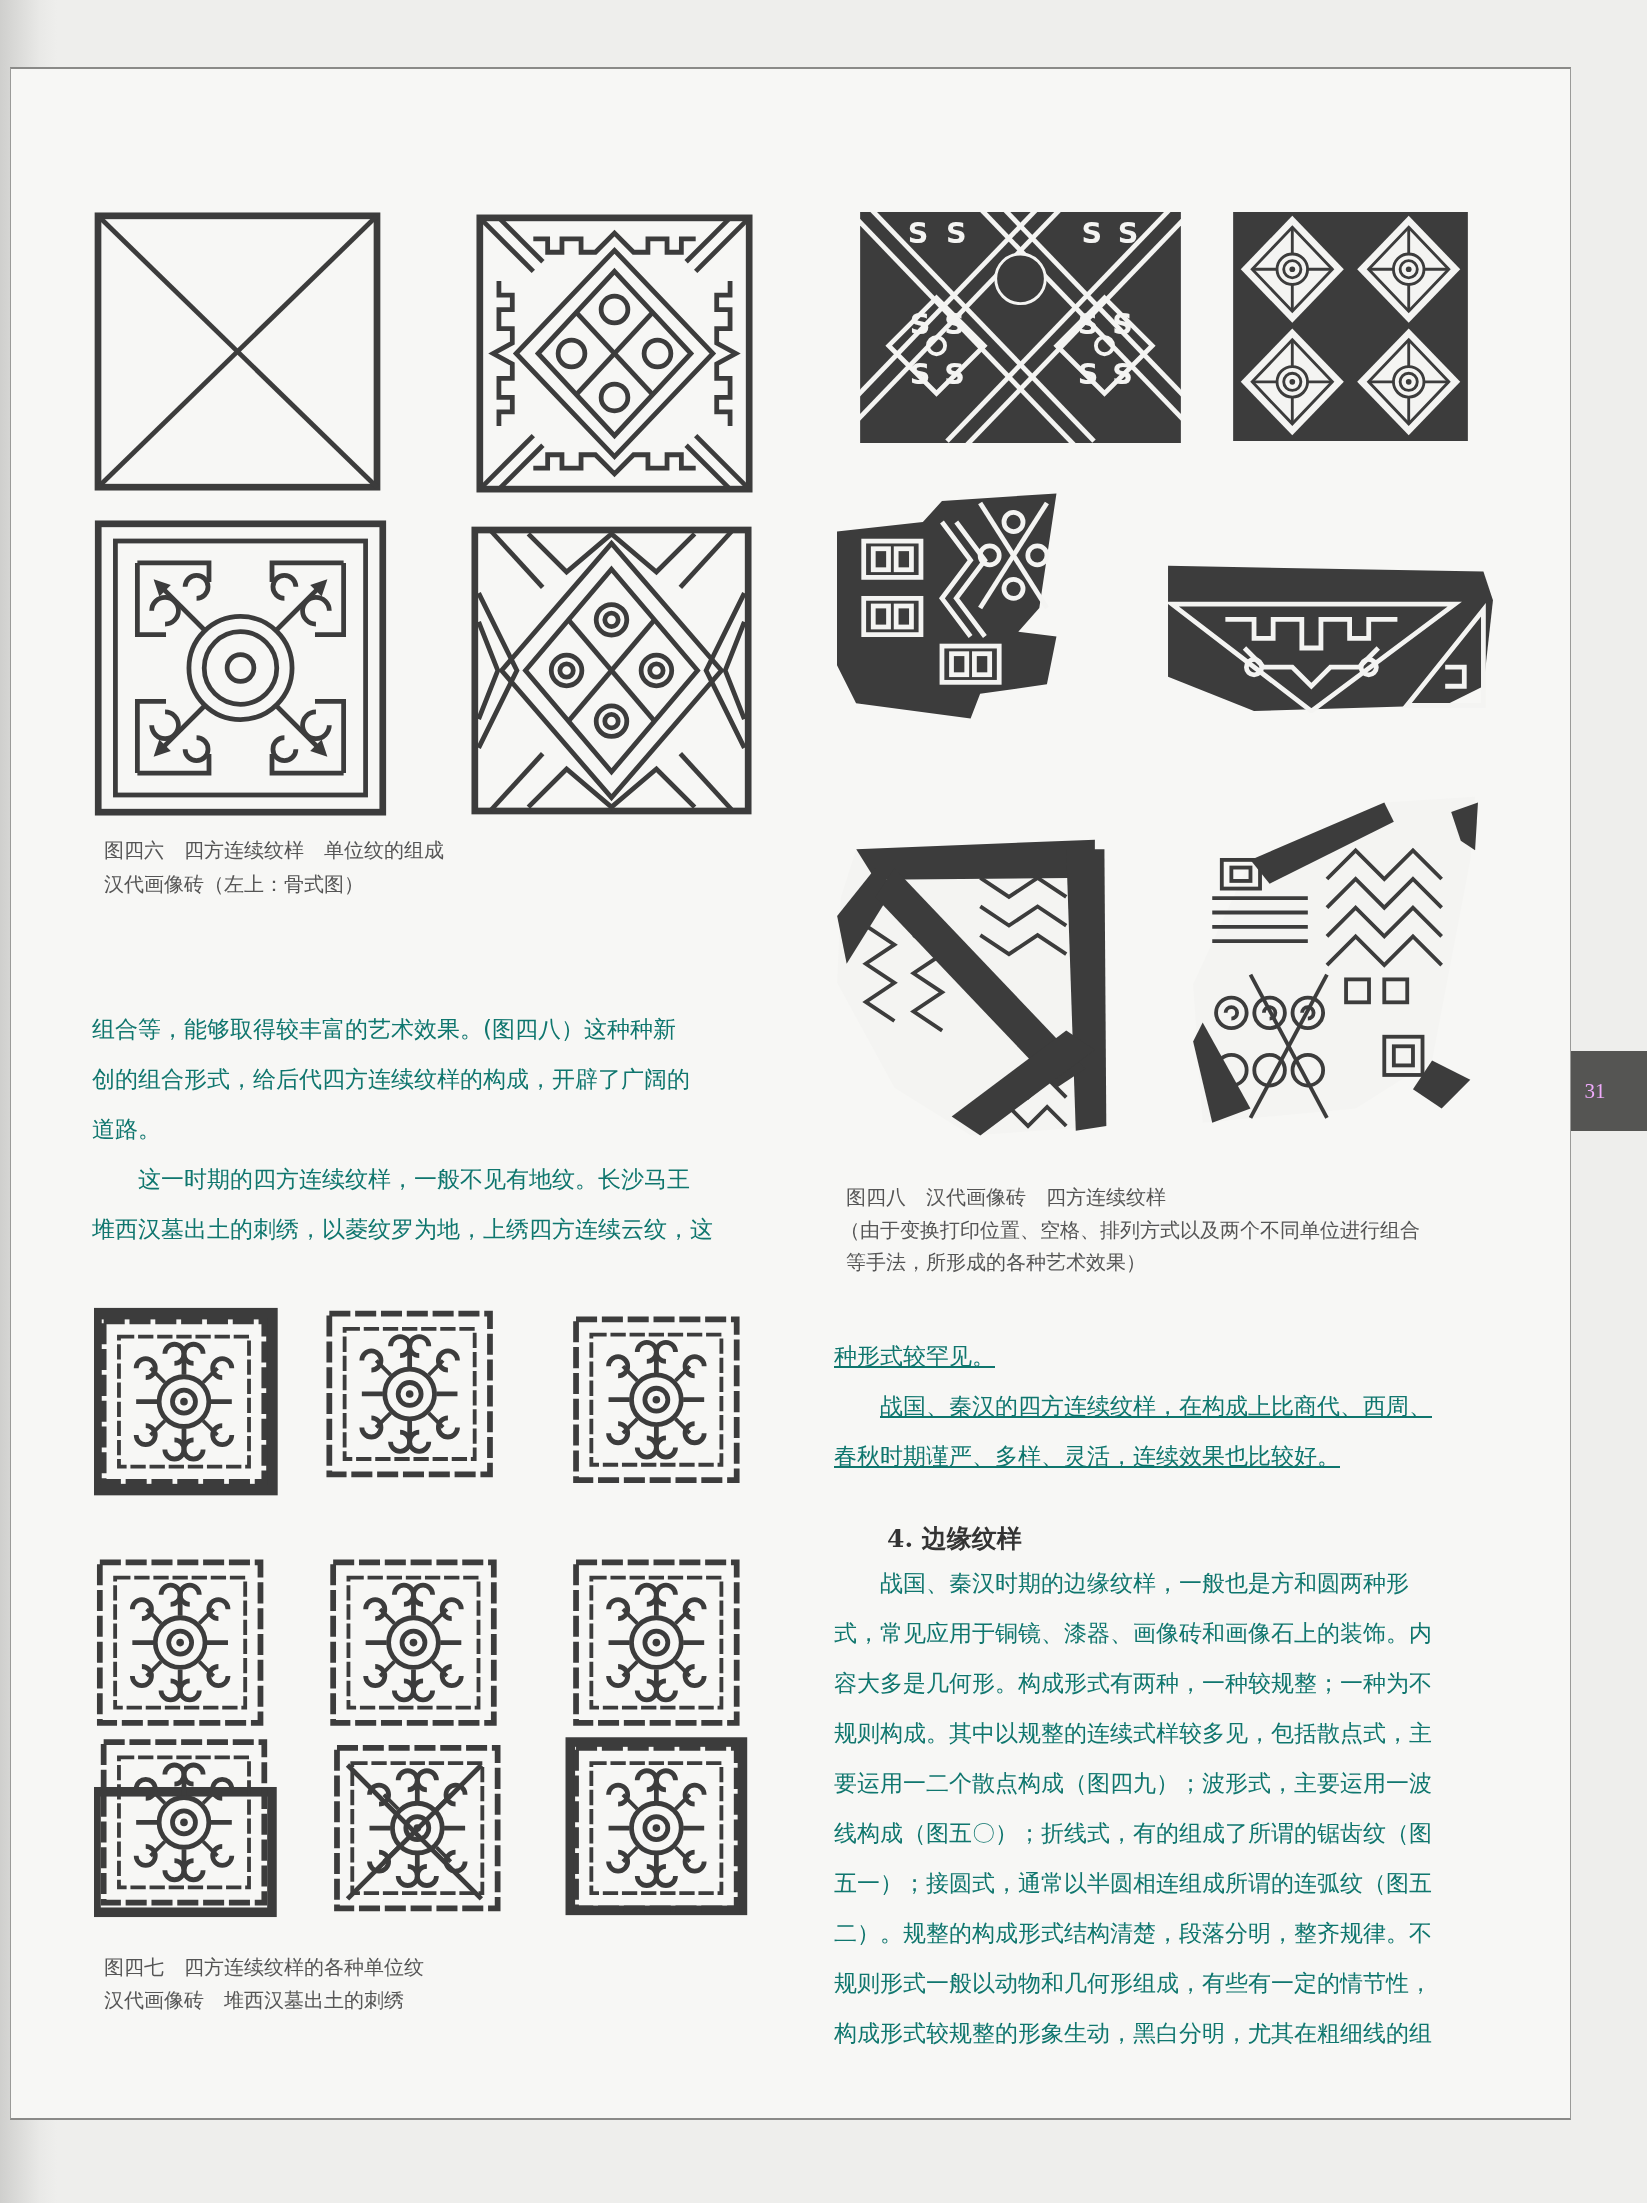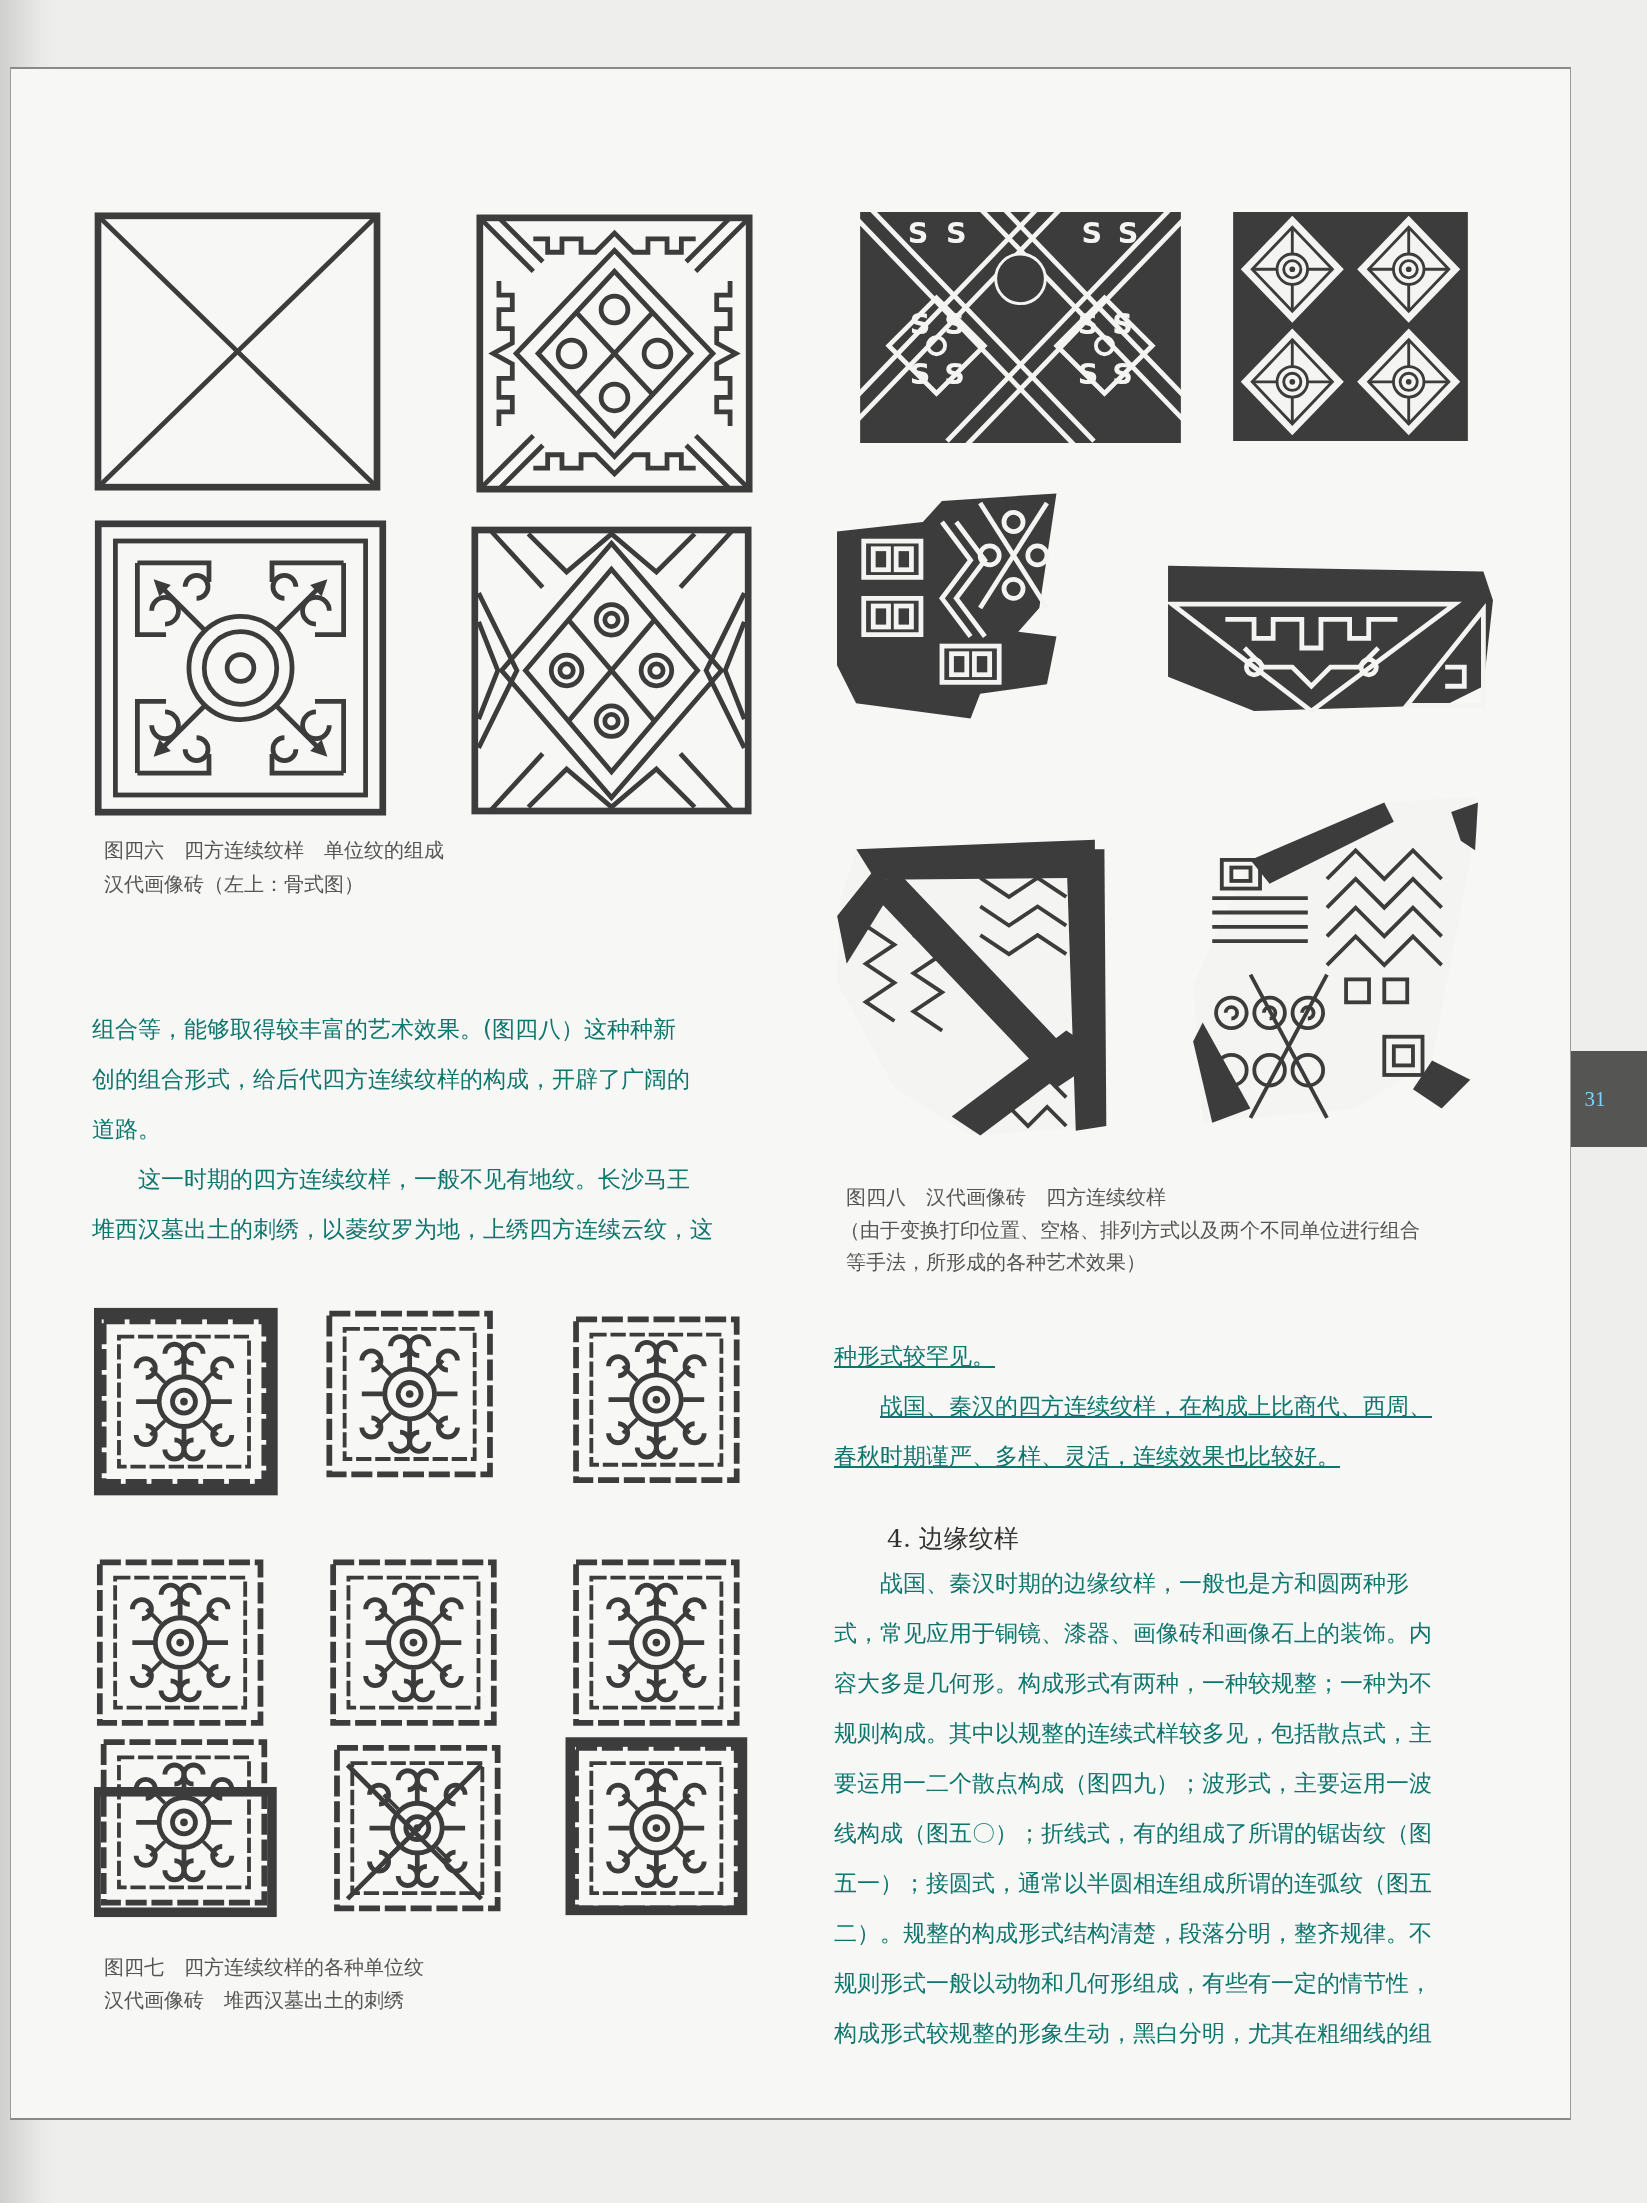--- a/index.html
+++ b/index.html
@@ -18,26 +18,26 @@
     background:#f7f7f5;
     border-top:2.9px solid #8a8a88; border-bottom:2.9px solid #8a8a88;
     border-left:1px solid #9a9a98; border-right:1px solid #9a9a98;
     box-sizing:border-box;
   }
   .abs { position:absolute; }
   .caption { font-family:"DejaVu Sans","Liberation Sans",sans-serif; font-size:20px; color:#555; line-height:32.5px; white-space:nowrap;margin-left:12px; }
   .para { font-family:"DejaVu Sans","Liberation Sans",sans-serif; font-size:23px; color:#0f766e; line-height:50px; }
   .para p { margin:0; white-space:nowrap; }
   .indent { padding-left:46px; }
-  .heading { font-family:"DejaVu Serif","Liberation Serif",serif; font-weight:normal; font-size:25px; color:#333; }
+  .heading { font-family:"DejaVu Serif","Liberation Serif",serif; font-weight:bold; font-size:25px; color:#333; }
   .fig svg { display:block; }
   .tab {
-    position:absolute; left:1571px; top:1051px; width:77px; height:96px;
+    position:absolute; left:1571px; top:1051px; width:77px; height:80px;
     background:#555553;
-    color:#7dd3fc; font-family:"Liberation Serif",serif; font-size:21px;
+    color:#f0abfc; font-family:"Liberation Serif",serif; font-size:21px;
     display:flex; align-items:center; padding-left:13.4px; box-sizing:border-box;
   }
   .ink { fill:none; stroke:#3c3c3c; stroke-width:7; }
   .ink-thin { fill:none; stroke:#3c3c3c; stroke-width:5; }
 </style>
 </head>
 <body>
 
 <div class="scan-shade"></div>
 <div class="page"></div>

